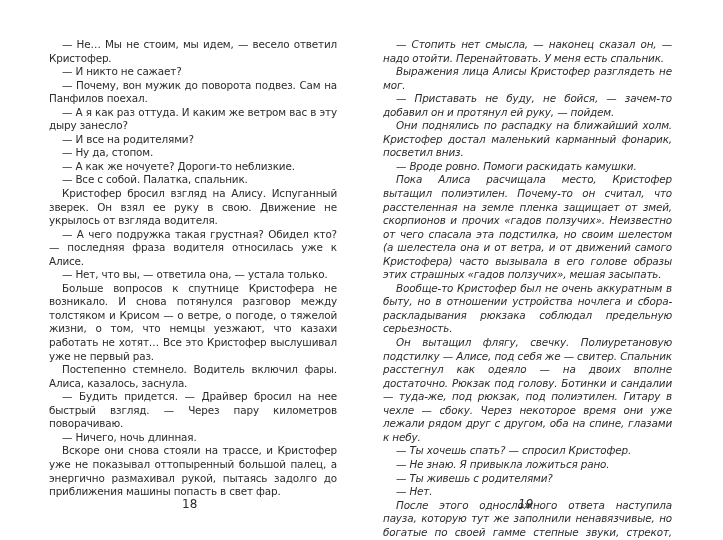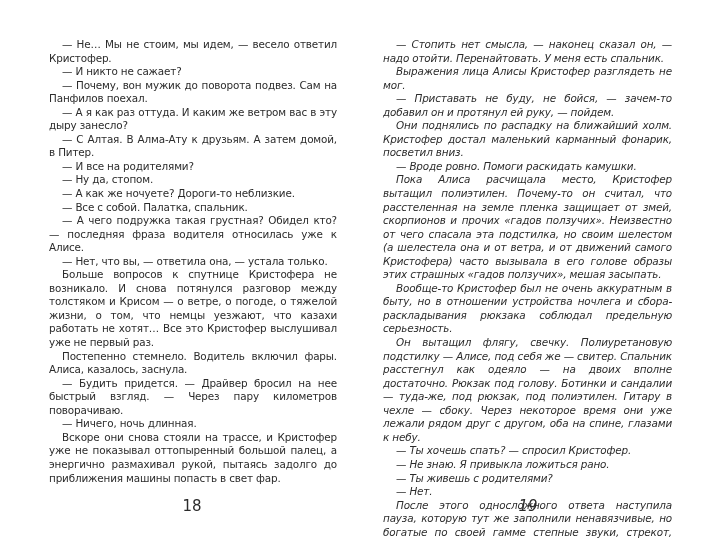--- a/index.html
+++ b/index.html
@@ -18,44 +18,44 @@
     text-align: justify;
     letter-spacing: -0.15px;
   }
   .page.left .text-block { left: 49px; width: 288px; }
   .page.right .text-block { left: 26px; width: 289px; }
   .para { margin: 0; text-indent: 13px; hyphens: manual; }
   .page-number {
     position: absolute;
     top: 497px;
     width: 20px;
-    text-align: center;
+    text-align: left;
     font-family: "DejaVu Sans", sans-serif;
-    font-size: 15px;
+    font-size: 12px;
     color: #2b2b2b;
   }
   .page.left .page-number { left: 182px; }
   .page.right .page-number { left: 161px; }
 </style>
 </head>
 <body>
 
 <div class="spread">
 
   <div class="page left">
     <div class="text-block">
       <p class="para">— Не… Мы не стоим, мы идем, — весело ответил Кристофер.</p>
       <p class="para">— И никто не сажает?</p>
       <p class="para">— Почему, вон мужик до поворота подвез. Сам на Панфилов поехал.</p>
       <p class="para">— А я как раз оттуда. И каким же ветром вас в эту дыру за­несло?</p>
-      <p class="para">— С Алтая. В Алма-Ату к друзьям. А затем домой, в Питер.</p>
       <p class="para">— И все на родителями?</p>
       <p class="para">— Ну да, стопом.</p>
       <p class="para">— А как же ночуете? Дороги-то неблизкие.</p>
       <p class="para">— Все с собой. Палатка, спальник.</p>
+      <p class="para">Кристофер бросил взгляд на Алису. Испуганный зверек. Он взял ее руку в свою. Движение не укрылось от взгляда водителя.</p>
       <p class="para">— А чего подружка такая грустная? Обидел кто? — последняя фраза водителя относилась уже к Алисе.</p>
       <p class="para">— Нет, что вы, — ответила она, — устала только.</p>
       <p class="para">Больше вопросов к спутнице Кристофера не возникало. И снова потянулся разговор между толстяком и Крисом — о ве­тре, о погоде, о тяжелой жизни, о том, что немцы уезжают, что казахи работать не хотят… Все это Кристофер выслушивал уже не первый раз.</p>
       <p class="para">Постепенно стемнело. Водитель включил фары. Алиса, каза­лось, заснула.</p>
       <p class="para">— Будить придется. — Драйвер бросил на нее быстрый взгляд. — Через пару километров поворачиваю.</p>
       <p class="para">— Ничего, ночь длинная.</p>
       <p class="para">Вскоре они снова стояли на трассе, и Кристофер уже не показы­вал оттопыренный большой палец, а энергично размахивал рукой, пытаясь задолго до приближения машины попасть в свет фар.</p>
 
     </div>
     <div class="page-number">18</div>

